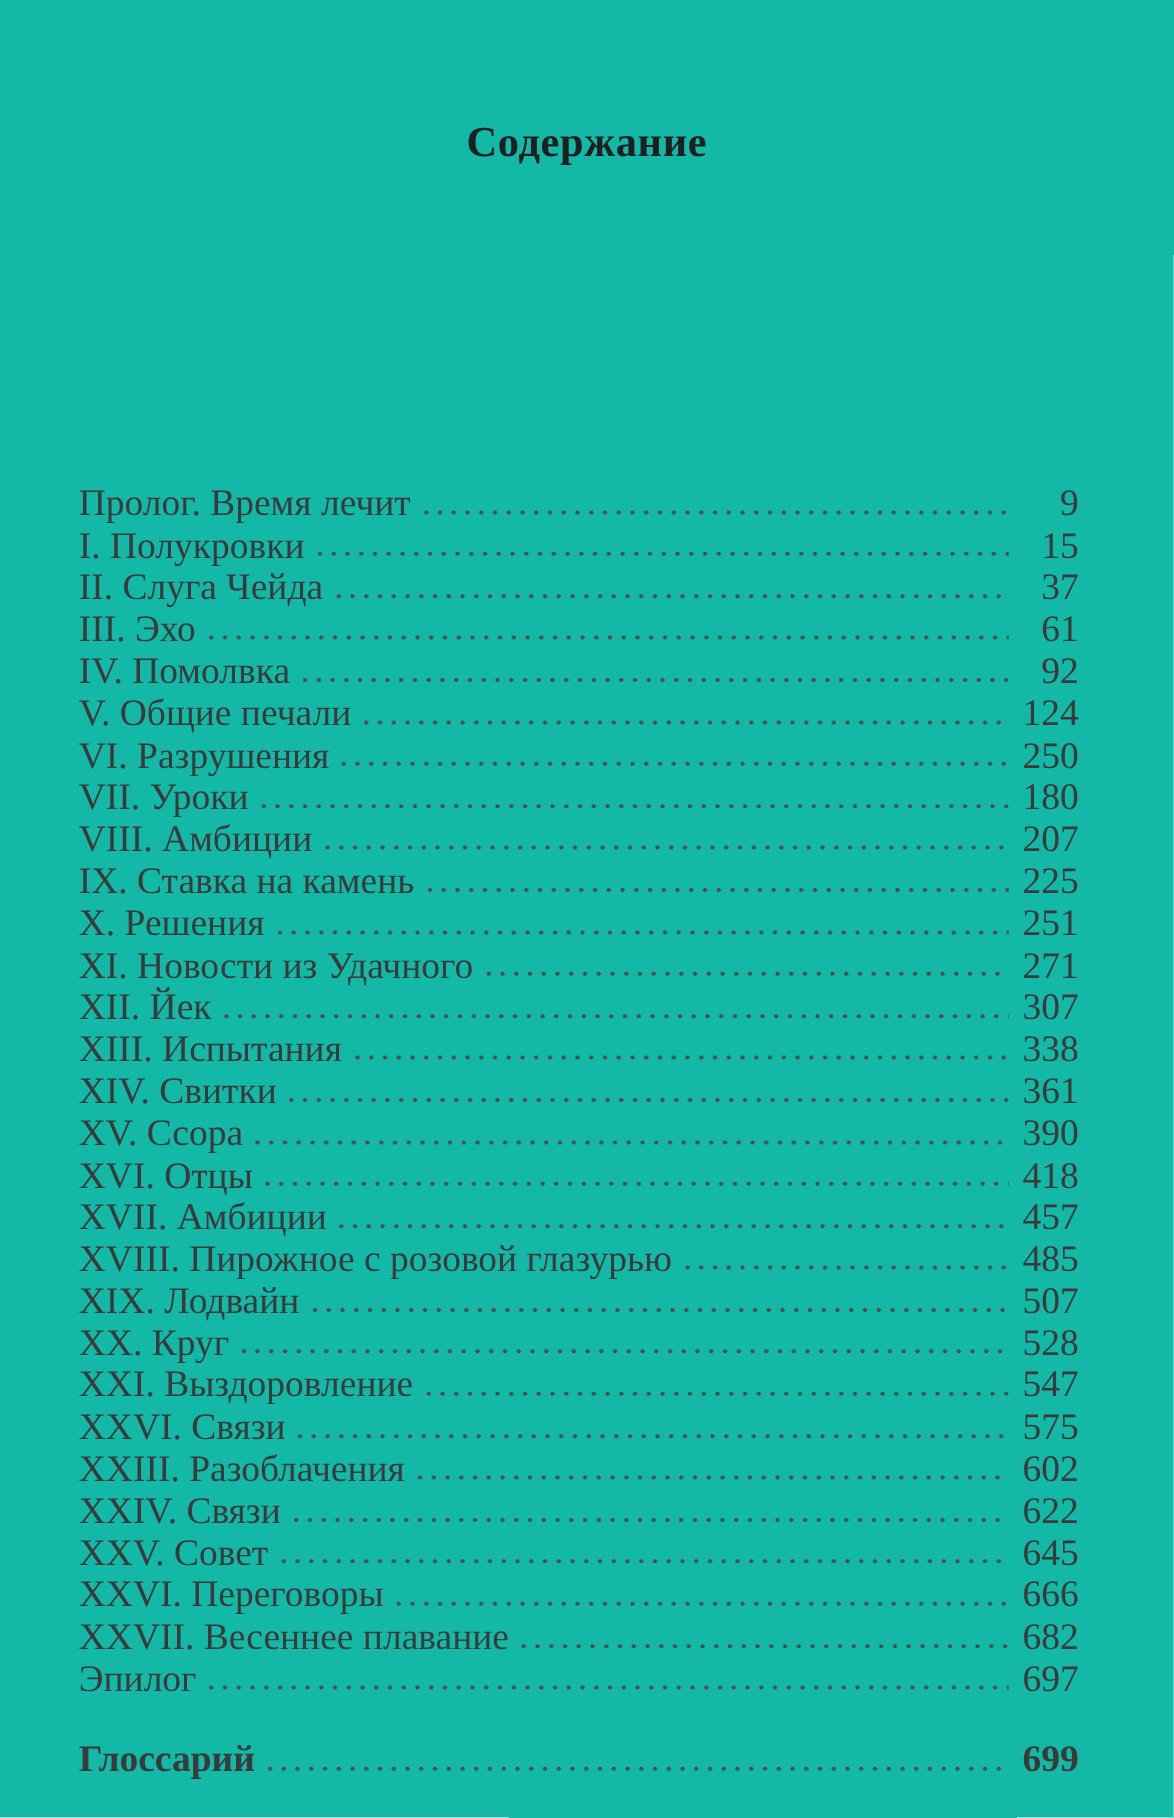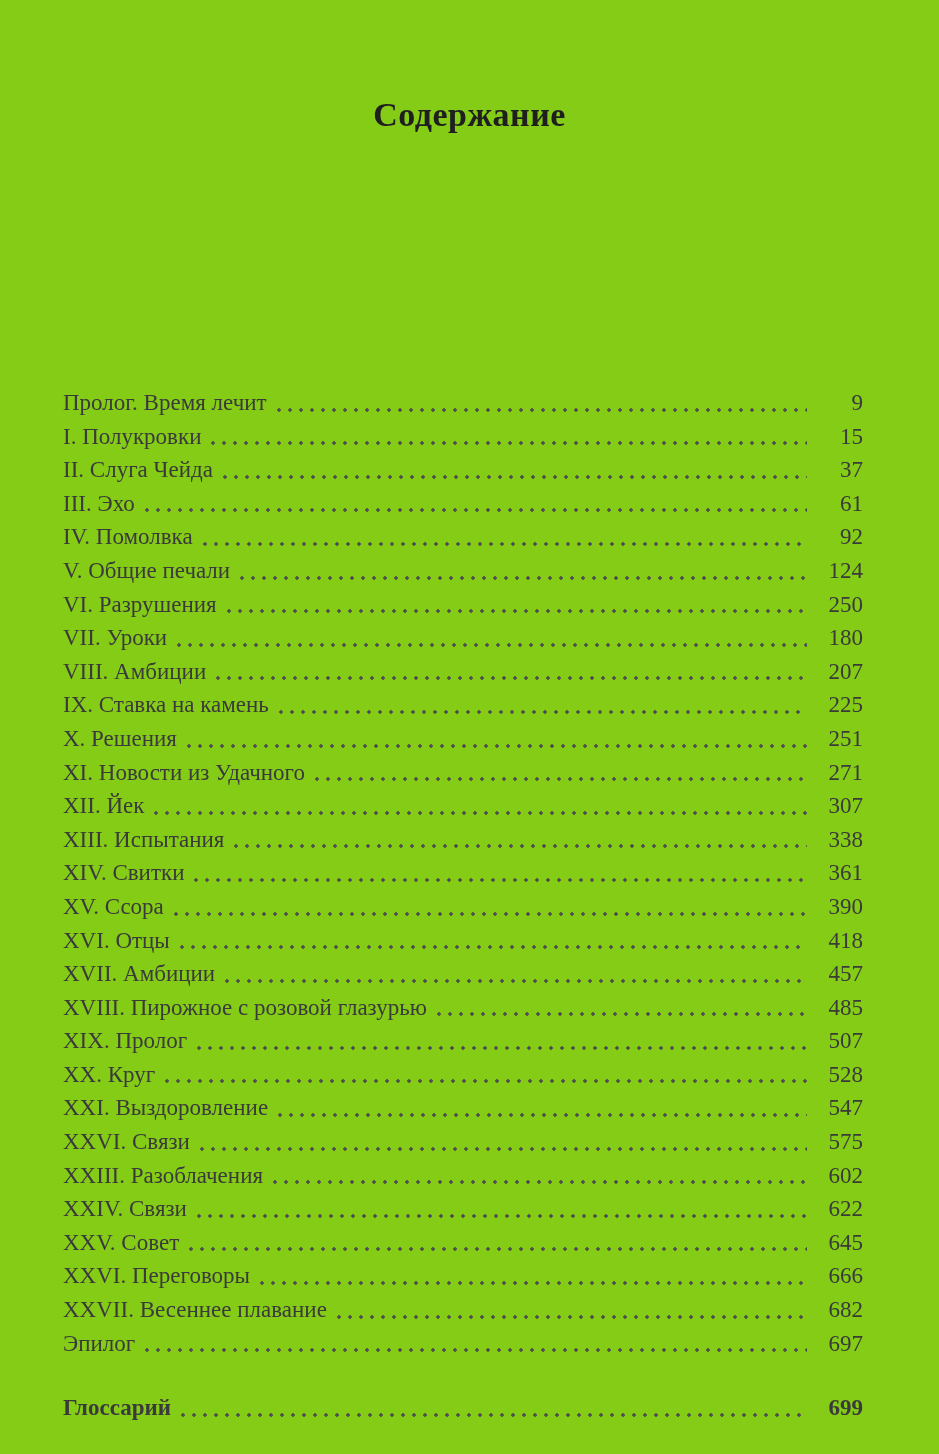--- a/index.html
+++ b/index.html
@@ -2,21 +2,21 @@
 <html><head>
 <meta charset="utf-8">
 <style>
   * { margin: 0; padding: 0; box-sizing: border-box; }
   html, body { background: #ffffff; }
   .page {
     position: relative;
     width: 939px;
     height: 1454px;
     margin: 0 auto;
-    background: #84cc16;
+    background: #14b8a6;
     font-family: "Liberation Serif", "DejaVu Serif", serif;
     color: #343434;
     overflow: hidden;
   }
   .title {
     position: absolute;
     top: 96px;
     left: 0;
     width: 100%;
     text-align: center;
@@ -27,21 +27,21 @@
   }
   .toc {
     position: absolute;
     top: 386px;
     left: 63px;
     right: 76px;
   }
   .toc-row {
     display: flex;
     align-items: baseline;
-    font-size: 23px;
+    font-size: 30px;
     height: 33.6px;
     line-height: 33.6px;
     white-space: nowrap;
     color: #3a3a3a;
   }
   .toc-row.gap { margin-top: 31px; font-weight: bold; }
   .toc-row .t { flex: 0 0 auto; }
   .toc-row .leader {
     flex: 1 1 auto;
     align-self: flex-end;
@@ -153,21 +153,21 @@
         <span class="t">XVII.  Амбиции</span>
         <span class="leader"></span>
         <span class="p">457</span>
       </div>
       <div class="toc-row">
         <span class="t">XVIII.  Пирожное с розовой глазурью</span>
         <span class="leader"></span>
         <span class="p">485</span>
       </div>
       <div class="toc-row">
-        <span class="t">XIX.  Пролог</span>
+        <span class="t">XIX.  Лодвайн</span>
         <span class="leader"></span>
         <span class="p">507</span>
       </div>
       <div class="toc-row">
         <span class="t">XX.  Круг</span>
         <span class="leader"></span>
         <span class="p">528</span>
       </div>
       <div class="toc-row">
         <span class="t">XXI.  Выздоровление</span>

